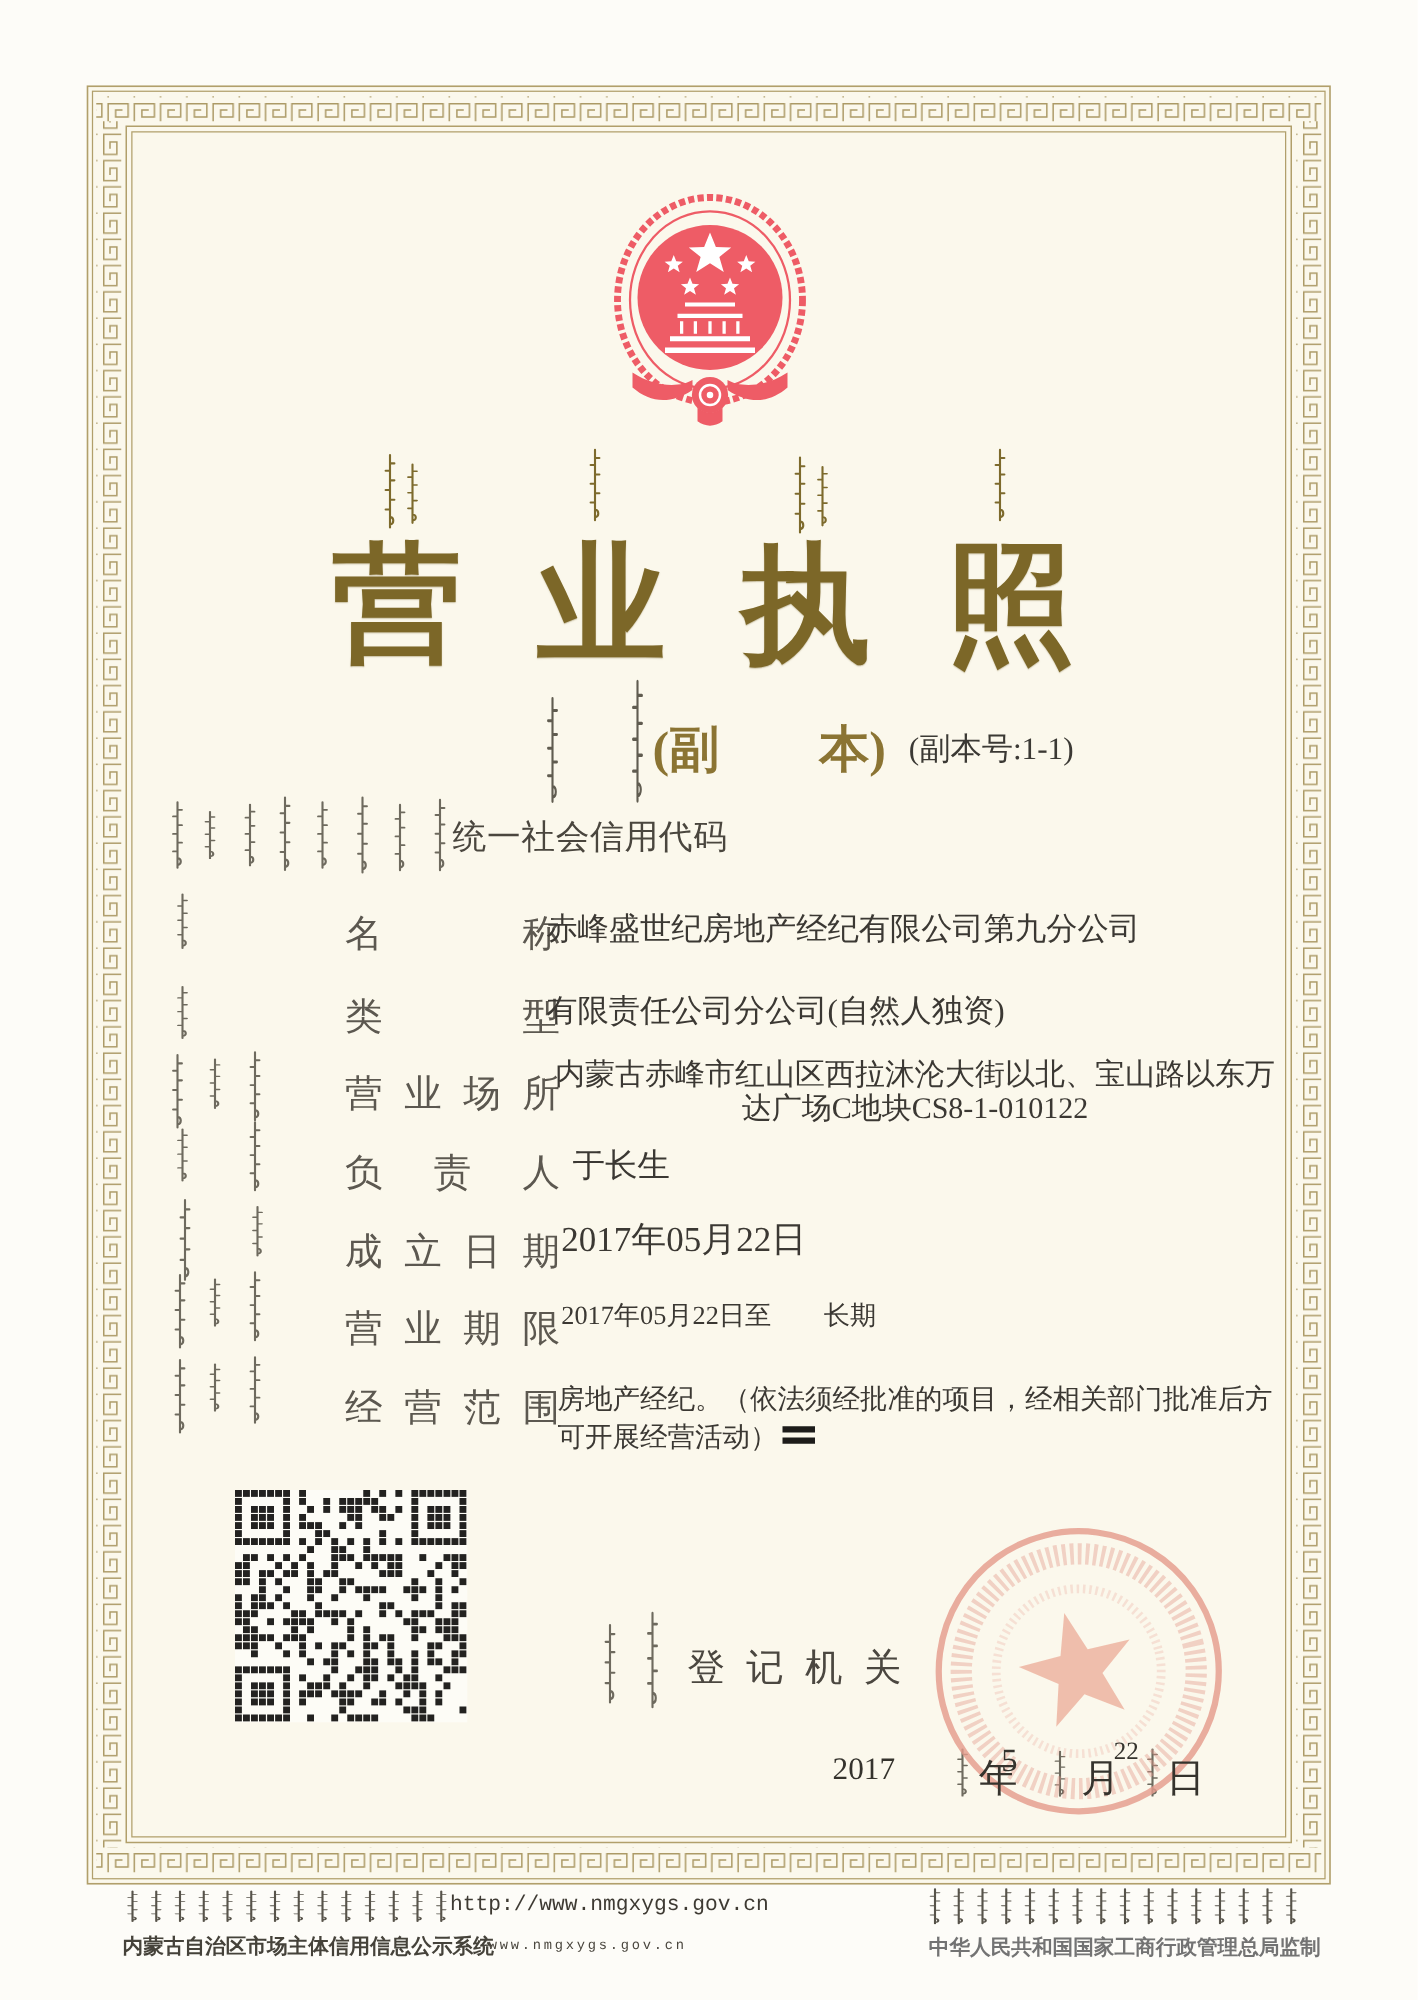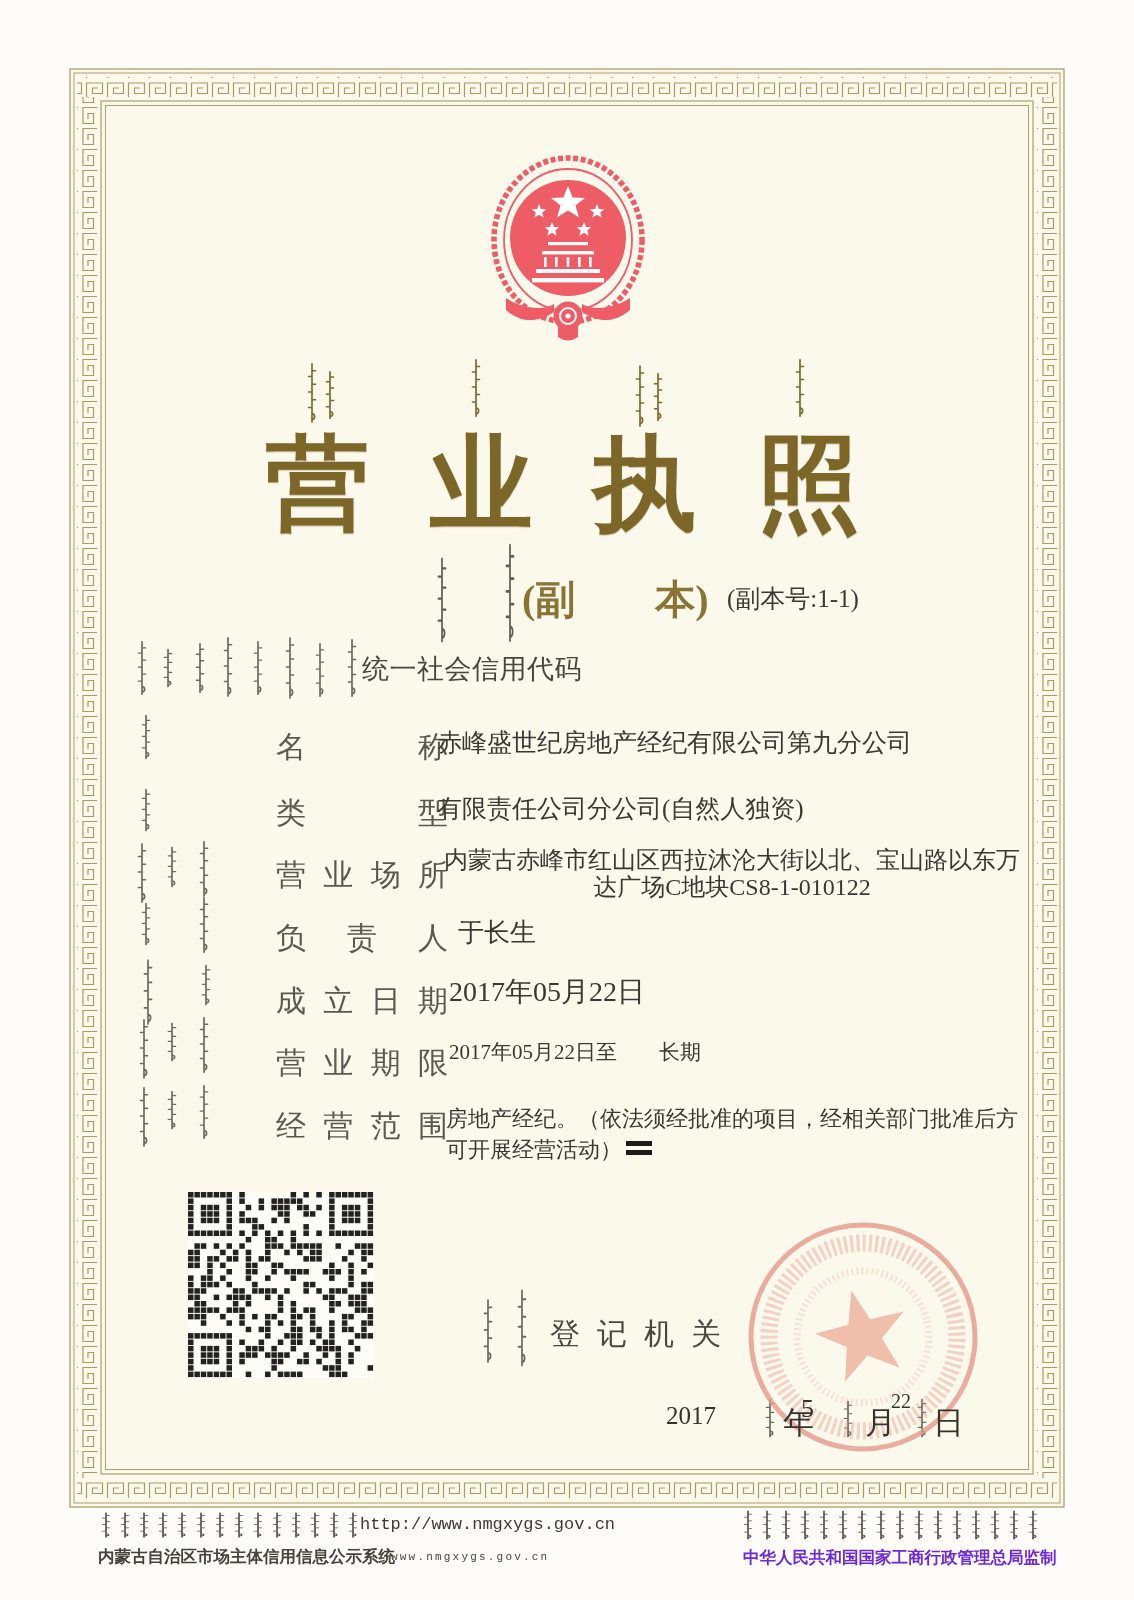--- a/index.html
+++ b/index.html
@@ -44,21 +44,21 @@
   .dt-mu{left:865px;top:1402px;font-size:31px;}
   .dt-day{left:891px;top:1390px;font-size:20px;}
   .dt-du{left:933px;top:1402px;font-size:31px;}
 
   .f-url{position:absolute;left:312px;top:1515px;font-size:17px;color:#3e3a33;
          font-family:"Liberation Mono","DejaVu Sans Mono",monospace;margin-left:48px;}
   .f-sys{position:absolute;left:98px;top:1546px;font-size:16.5px;font-weight:600;color:#45423a;
          font-family:"Liberation Sans","DejaVu Sans",sans-serif;text-align:right;}
   .f-sysurl{position:absolute;left:391px;top:1551px;font-size:11px;letter-spacing:2.2px;color:#4a463e;
          font-family:"Liberation Mono","DejaVu Sans Mono",monospace;}
-  .f-issuer{position:absolute;left:743px;top:1547px;font-size:16.5px;font-weight:600;color:#6d28d9;
+  .f-issuer{position:absolute;left:743px;top:1547px;font-size:16.5px;font-weight:600;color:#737373;
          font-family:Liberation Serif, serif;}
 </style>
 </head>
 <body>
 
 <div class="page">
 
   <div class="paper"></div>
 
   <svg class="layer" width="1134" height="1600">

